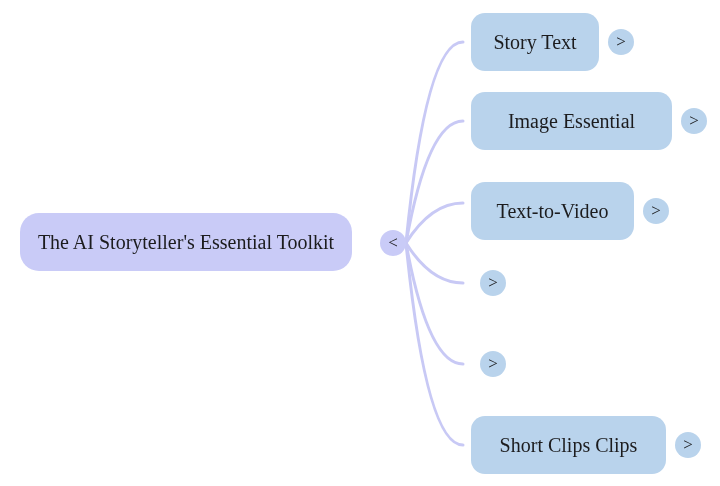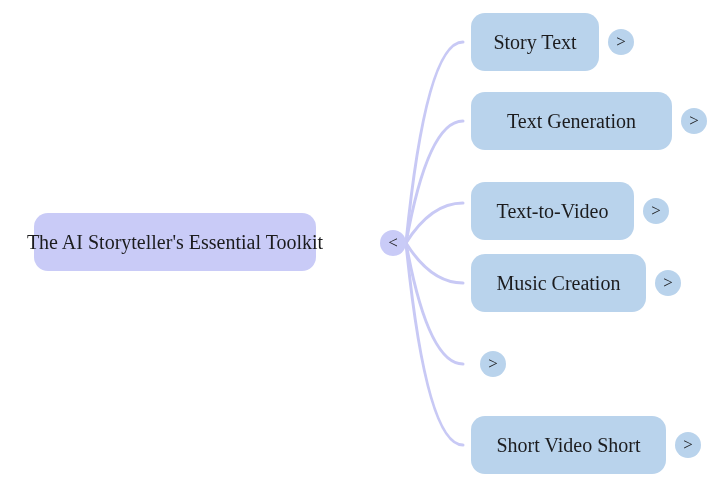--- a/index.html
+++ b/index.html
@@ -17,22 +17,23 @@
     color:var(--text);
   }
   .links{position:absolute;left:0;top:0;z-index:0;}
   .links path{fill:none;stroke:var(--connector);stroke-width:3;stroke-linecap:round;}
   .node{
     height:58px;border-radius:14px;background:var(--child-fill);
     display:flex;align-items:center;justify-content:center;
     font-size:20px;box-sizing:border-box;
   }
   .root-node{
-    position:absolute;left:34px;top:213px;width:282px;z-index:1;
+    position:absolute;left:20px;top:213px;width:332px;z-index:1;
     background:var(--root-fill);
+    border-radius:19px;
   }
   .row{position:absolute;left:463px;height:58px;display:flex;align-items:center;z-index:1;padding-left:8px;}
   .row-0{top:13px}.row-1{top:92px}.row-2{top:182px}.row-3{top:254px}.row-4{top:335px}.row-5{top:416px}
   .w0{width:128px}.w1{width:201px}.w2{width:163px}.w3{width:175px}.w4{width:152px}.w5{width:195px}
   .expander{
     width:26px;height:26px;border-radius:50%;border:none;padding:0;margin-left:9px;
     background:var(--child-fill);color:var(--text);
     font-family:"Liberation Serif","DejaVu Serif",serif;font-size:17px;line-height:26px;
     display:flex;align-items:center;justify-content:center;cursor:pointer;
   }
@@ -62,41 +63,38 @@
 
 <div class="row row-0">
   <div class="node w0">
     <span class="label">Story Text</span>
   </div>
   <button class="expander">&gt;</button>
 </div>
 
 <div class="row row-1">
   <div class="node w1">
-    <span class="label">Text Generation</span>
+    <span class="label">Image Essential</span>
   </div>
   <button class="expander">&gt;</button>
 </div>
 
 <div class="row row-2">
   <div class="node w2">
     <span class="label">Text-to-Video</span>
   </div>
   <button class="expander">&gt;</button>
 </div>
 
 <div class="row row-3">
-  <div class="node w3">
-    <span class="label">Music Creation</span>
-  </div>
   <button class="expander">&gt;</button>
 </div>
 
 <div class="row row-4">
   <button class="expander">&gt;</button>
 </div>
 
 <div class="row row-5">
   <div class="node w5">
-    <span class="label">Short Video Short</span>
+    <span class="label">Short Clips Clips</span>
   </div>
   <button class="expander">&gt;</button>
 </div>
 
 </body></html>

